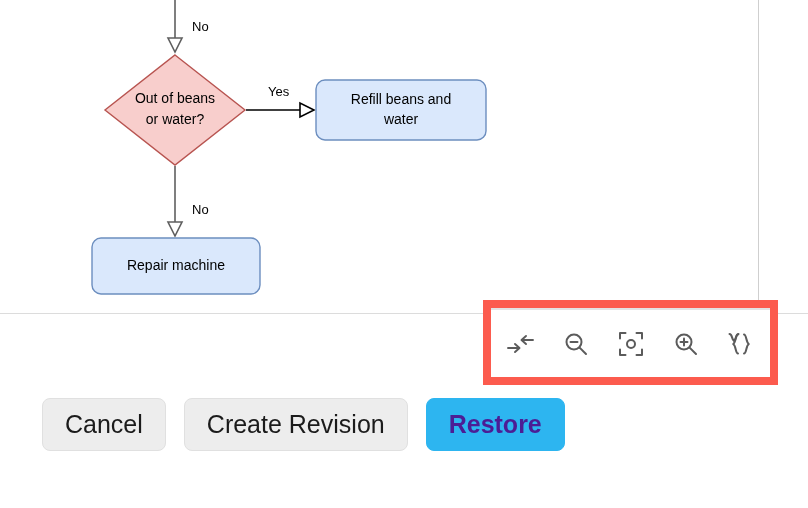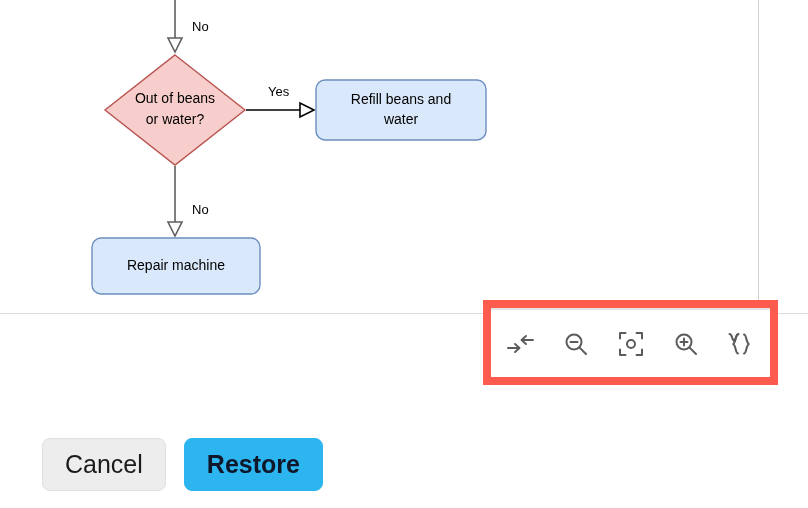--- a/index.html
+++ b/index.html
@@ -109,21 +109,20 @@
     position: absolute;
     left: 0;
     top: 398px;
     width: 808px;
     height: 70px;
     display: flex;
     align-items: flex-start;
     gap: 18px;
     padding-left: 42px;
     box-sizing: border-box;
-    margin-top: 40px;
   }
   .btn {
     height: 53px;
     border-radius: 8px;
     border: 1px solid #e0e0e0;
     background: #ededed;
     color: #1b1b1b;
     font-family: "Liberation Sans", sans-serif;
     font-size: 25px;
     font-weight: normal;
@@ -131,21 +130,21 @@
     display: inline-flex;
     align-items: center;
     justify-content: center;
     cursor: pointer;
     white-space: nowrap;
     line-height: 1;
   }
   .btn.primary {
     background: #2db5f0;
     border-color: #2db5f0;
-    color: #0f172a;
+    color: #4c1d95;
     font-weight: bold;
   }
 </style>
 </head>
 <body>
 
 <div id="diagram-canvas">
   <svg id="diagram-svg" width="808" height="313" viewBox="0 0 808 313">
 
     <g>
@@ -255,14 +254,15 @@
           </g>
         </svg>
       </span>
     </button>
 
   </div>
 </div>
 
 <div id="footer-bar">
   <button class="btn">Cancel</button>
+  <button class="btn">Create Revision</button>
   <button class="btn primary">Restore</button>
 </div>
 
 </body></html>

